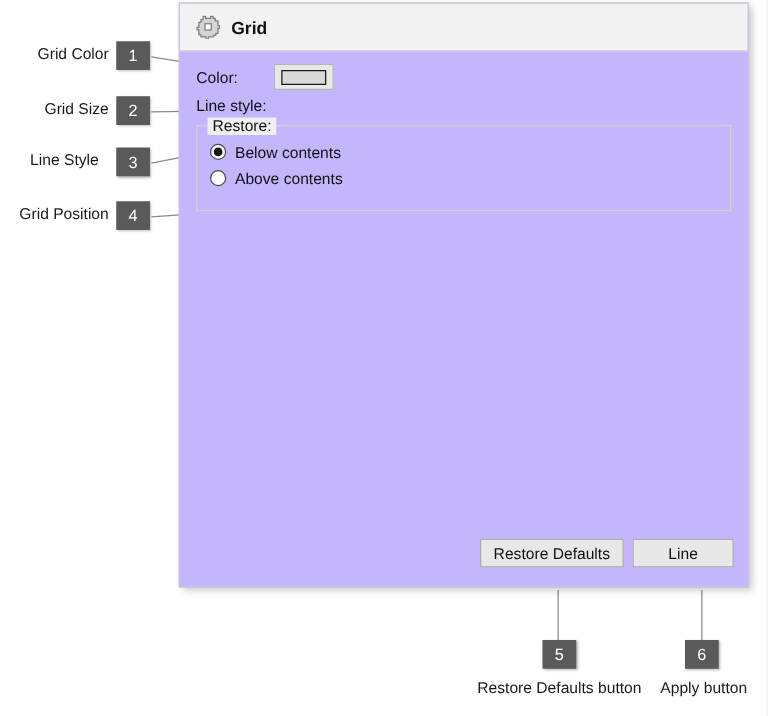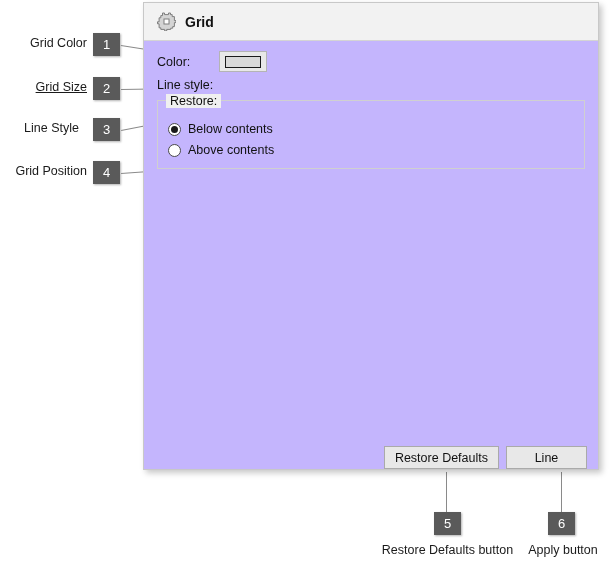--- a/index.html
+++ b/index.html
@@ -168,21 +168,21 @@
     position: absolute;
     top: -7px;
     left: 8px;
     background: #f0f0f0;
     padding: 0 4px;
     font-size: 12.5px;
     color: #111111;
   }
   .radio-row {
     display: flex;
-    align-items: flex-end;
+    align-items: flex-start;
     height: 21px;
     cursor: pointer;
   }
   .radio-outer {
     width: 13px;
     height: 13px;
     border: 1px solid #4a4a4a;
     border-radius: 50%;
     background: #ffffff;
     box-sizing: border-box;
@@ -200,21 +200,21 @@
   .radio-label {
     margin-left: 7px;
     font-size: 12.5px;
     color: #111111;
   }
 
   
   .dlg-footer {
     position: absolute;
     right: 11px;
-    bottom: 0;
+    bottom: 15px;
     display: flex;
     gap: 7px;
   }
   .btn {
     height: 23px;
     background: #e8e8e8;
     border: 1px solid #aaaaaa;
     box-sizing: border-box;
     font-family: "Liberation Sans", sans-serif;
     font-size: 12.5px;
@@ -228,21 +228,21 @@
   .btn-restore { min-width: 99px; }
   .btn-apply { min-width: 81px; }
 </style>
 </head>
 <body>
 
 <div class="callout-label" style="left:12px; top:36px; width:75px;">Grid Color</div>
 <div class="callout-badge" style="left:93px; top:33px;">1</div>
 <div class="leader" style="left:121px; top:45px; width:63px; transform: rotate(9deg);"></div>
 
-<div class="callout-label" style="left:12px; top:80px; width:75px;text-decoration:underline;">Grid Size</div>
+<div class="callout-label" style="left:12px; top:80px; width:75px;">Grid Size</div>
 <div class="callout-badge" style="left:93px; top:77px;">2</div>
 <div class="leader" style="left:121px; top:89px; width:63px; transform: rotate(-1deg);"></div>
 
 <div class="callout-label" style="left:4px; top:121px; width:75px;">Line Style</div>
 <div class="callout-badge" style="left:93px; top:118px;">3</div>
 <div class="leader" style="left:121px; top:130px; width:63px; transform: rotate(-11deg);"></div>
 
 <div class="callout-label" style="left:4px; top:164px; width:83px;">Grid Position</div>
 <div class="callout-badge" style="left:93px; top:161px;">4</div>
 <div class="leader" style="left:121px; top:173px; width:63px; transform: rotate(-4deg);"></div>

